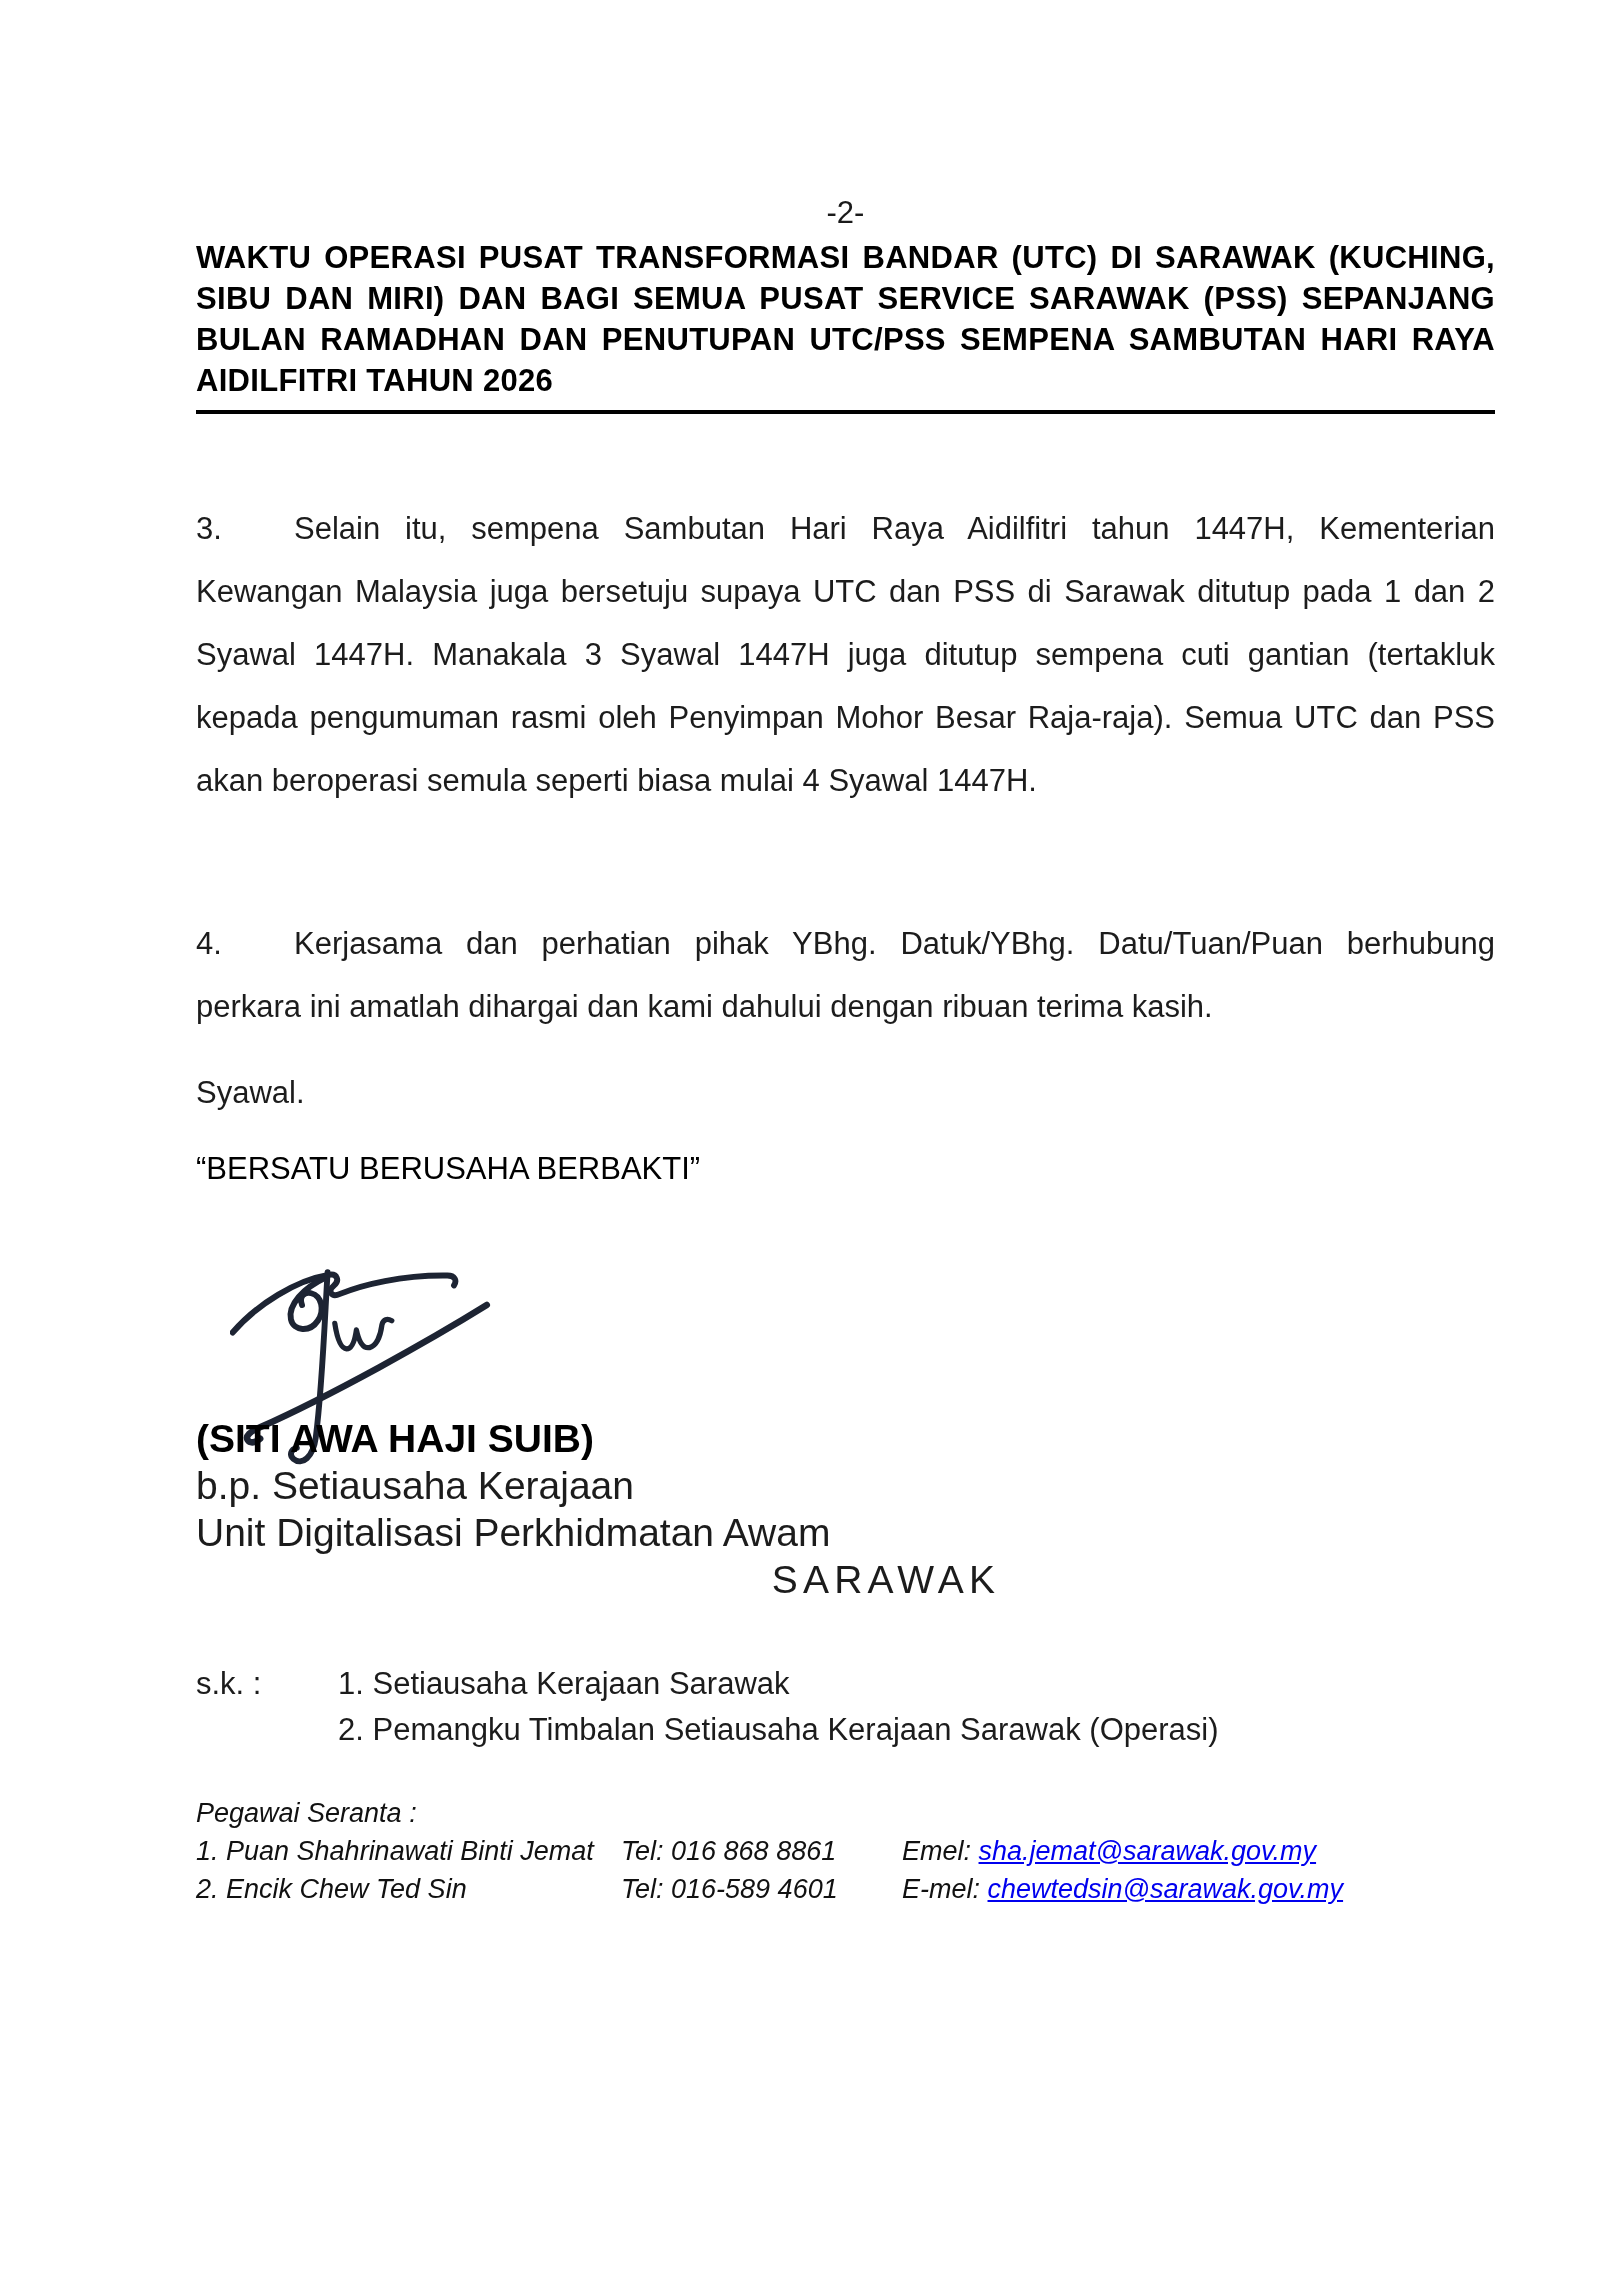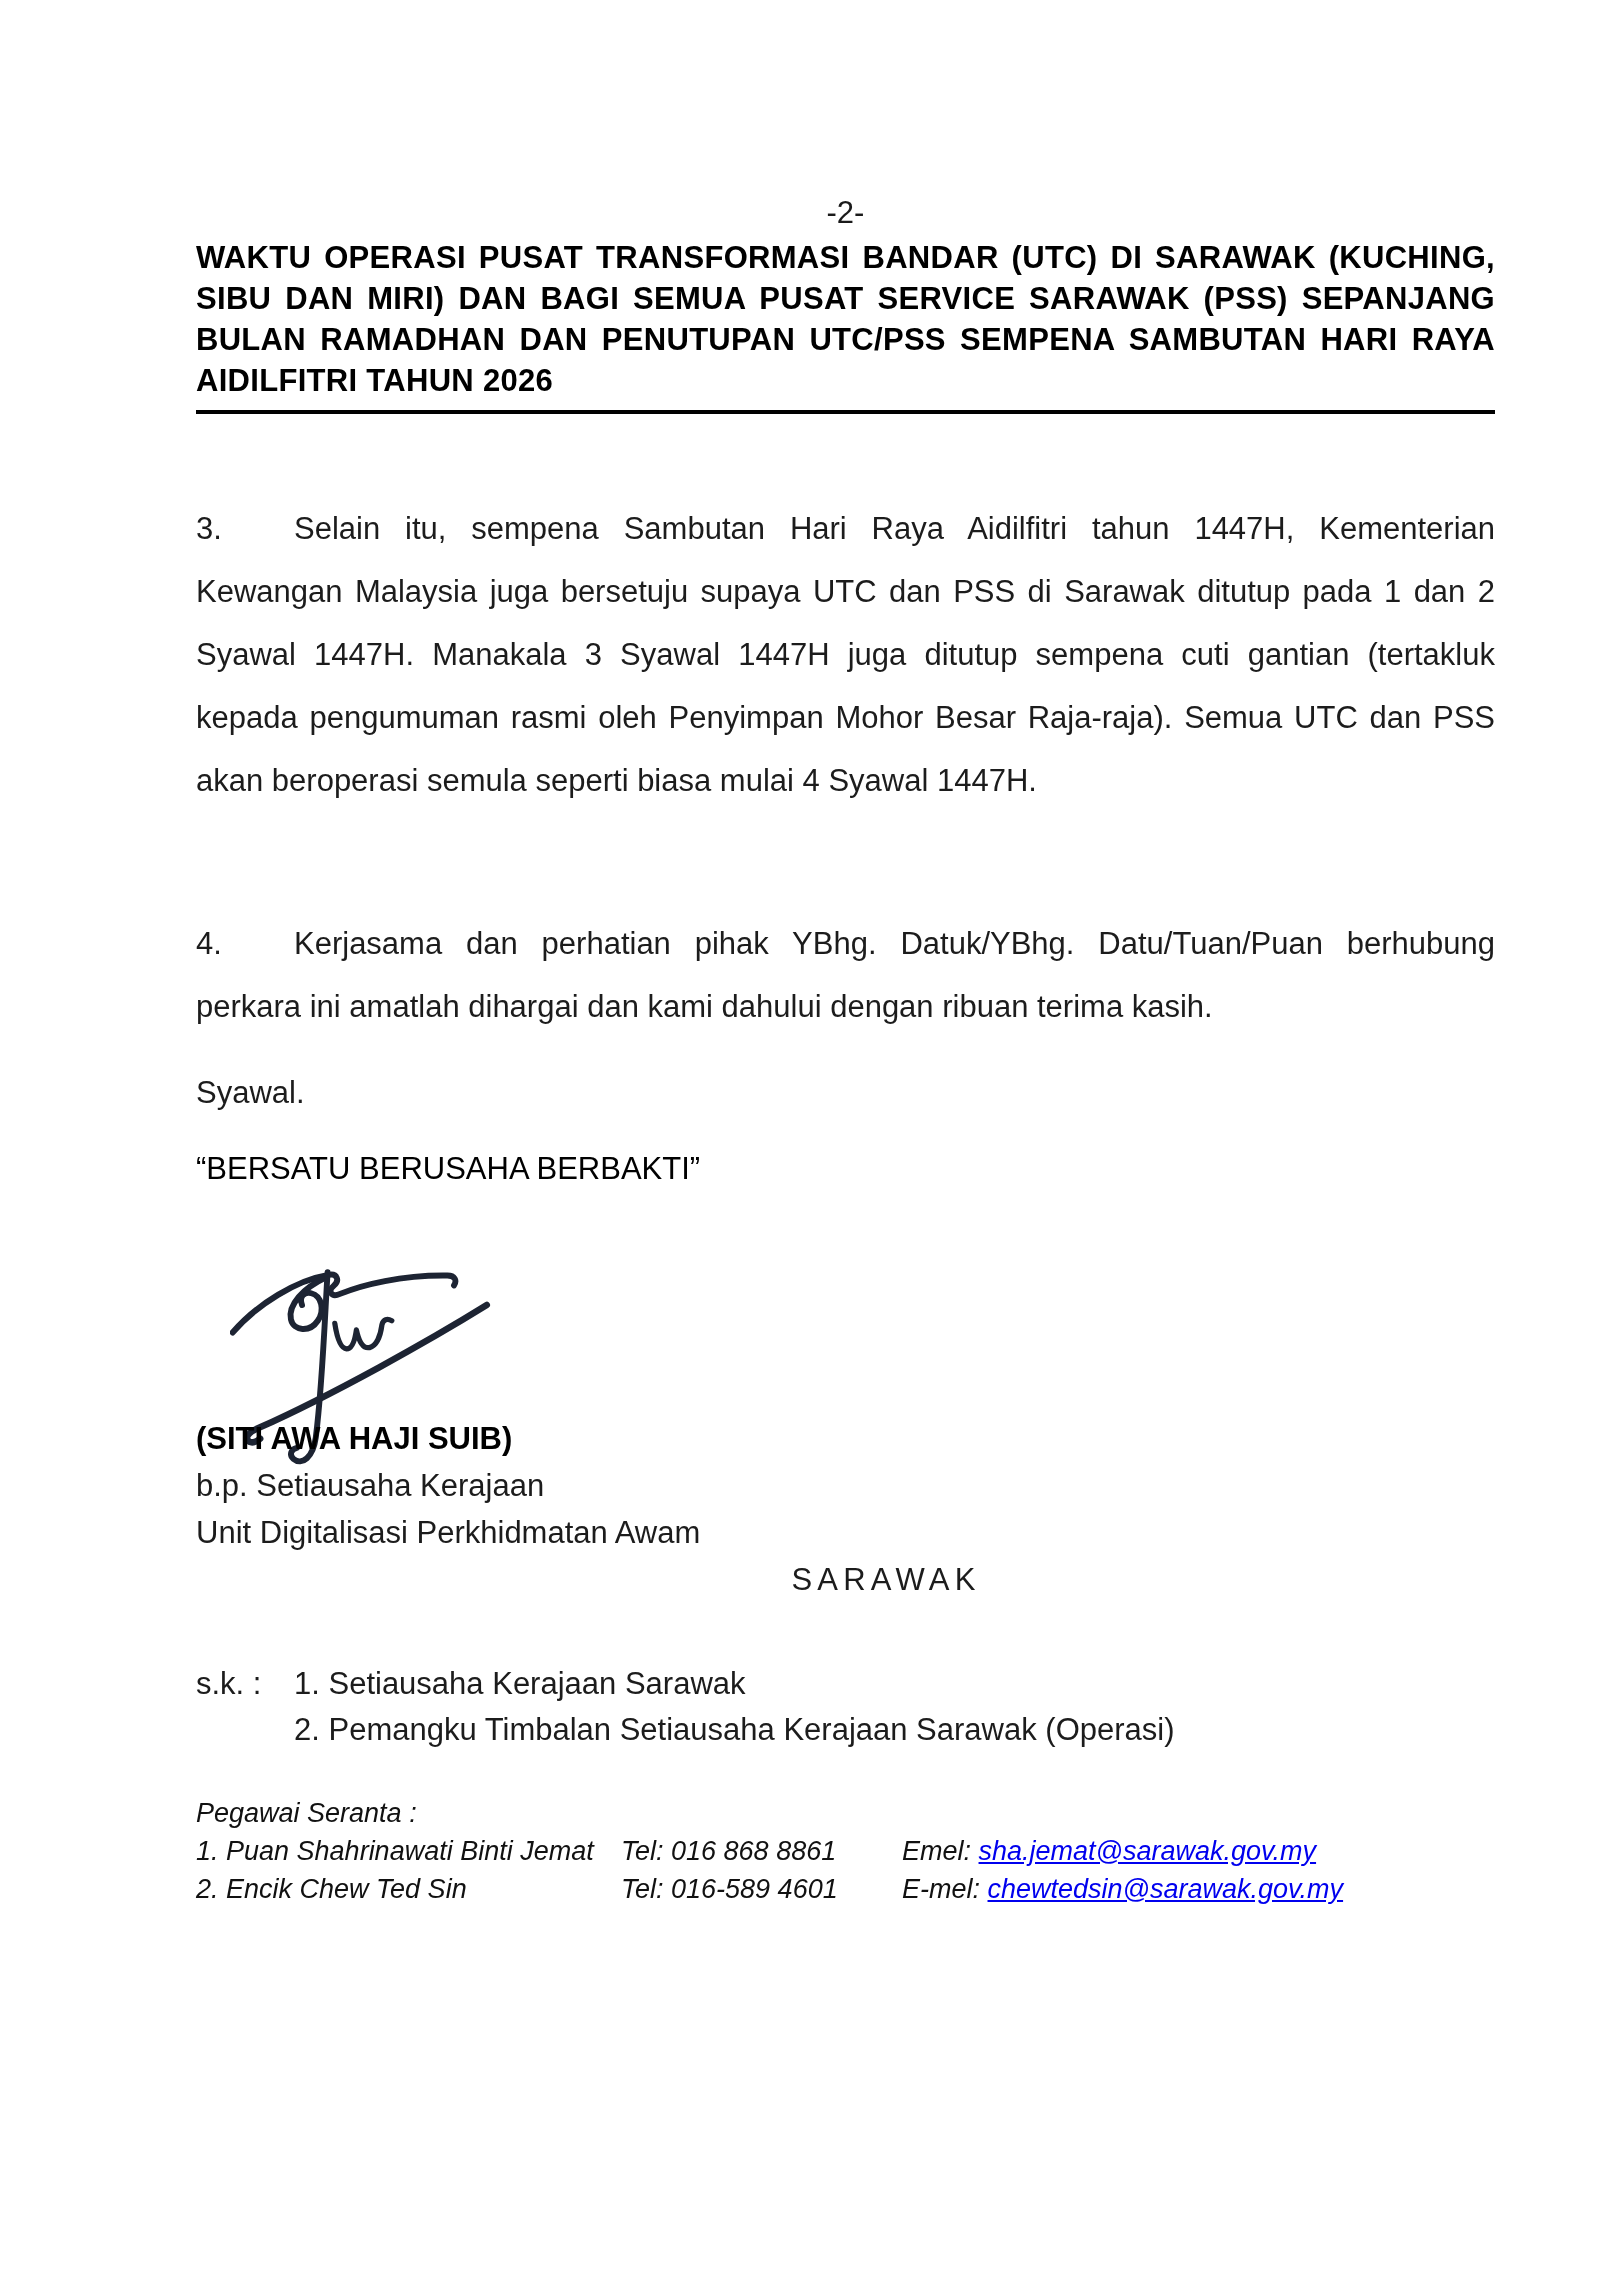--- a/index.html
+++ b/index.html
@@ -29,25 +29,25 @@
   }
   .para-num{display:inline-block;width:98px;}
   .para-3{top:466px;}
   .para-4{top:881px;}
   .closing{top:1073px;font-size:31px;line-height:39px;color:#1c1c1c;}
   .motto{top:1139px;font-size:31px;line-height:59px;font-weight:normal;}
   .motto .line2{font-style:italic;}
 
   .signature-wrap{position:absolute;left:230px;top:1267px;width:262px;height:211px;}
 
-  .signatory{top:1415px;font-size:31px;line-height:47px;color:#1c1c1c;}
+  .signatory{top:1415px;font-size:39px;line-height:47px;color:#1c1c1c;}
   .signatory .name{font-weight:bold;color:#000;}
   .signatory .state{padding-left:81px;letter-spacing:5.2px;text-align:center;}
 
-  .sk{top:1661px;font-size:31px;line-height:46px;color:#1c1c1c;display:flex;}
+  .sk{top:1661px;font-size:31px;line-height:46px;color:#1c1c1c;display:flex;gap:44px;}
   .sk-label{width:98px;flex:0 0 98px;}
   .sk-items{flex:1;}
 
   .footer{top:1794px;font-size:27px;line-height:38px;font-style:italic;color:#111;}
   .footer-grid{display:grid;grid-template-columns:425px 281px auto;}
   .footer a{color:#0000EE;text-decoration:underline;cursor:pointer;}
 </style>
 </head>
 <body>
 

